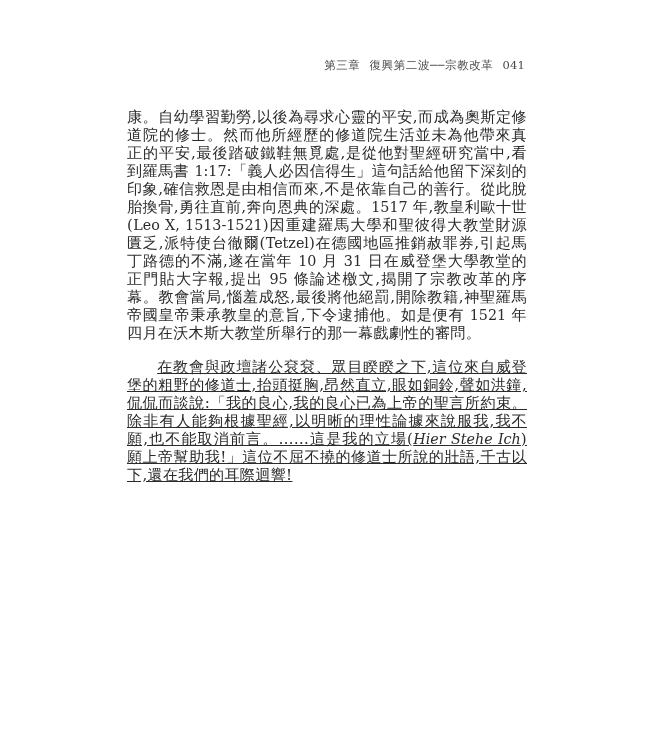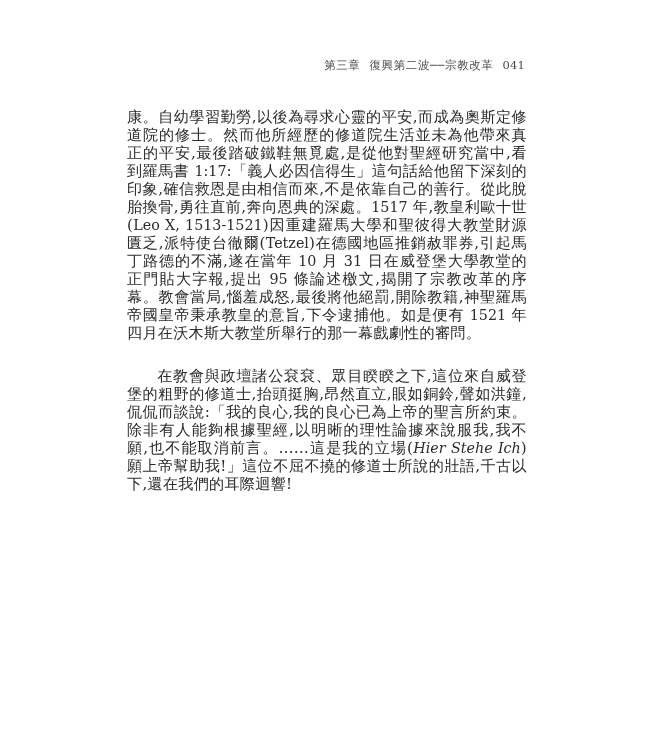--- a/index.html
+++ b/index.html
@@ -58,21 +58,21 @@
     line-height: 18px;
     text-align: justify;
     text-justify: inter-character;
     letter-spacing: 0.02em;
     color: #2b2b2b;
     word-break: break-all;
     -webkit-hyphens: none;
     hyphens: none;
   }
   p.para.indent { text-indent: 2em; }
-  p.para + p.para { margin-top: 25px; }
+  p.para + p.para { margin-top: 16px; text-decoration: underline; }
 
   
   .lat {
     font-family: "DejaVu Serif", "Liberation Serif", serif;
     letter-spacing: 0;
     font-size: 14.3px;
   }
   .lat-i {
     font-family: "DejaVu Serif", "Liberation Serif", serif;
     font-style: italic;

